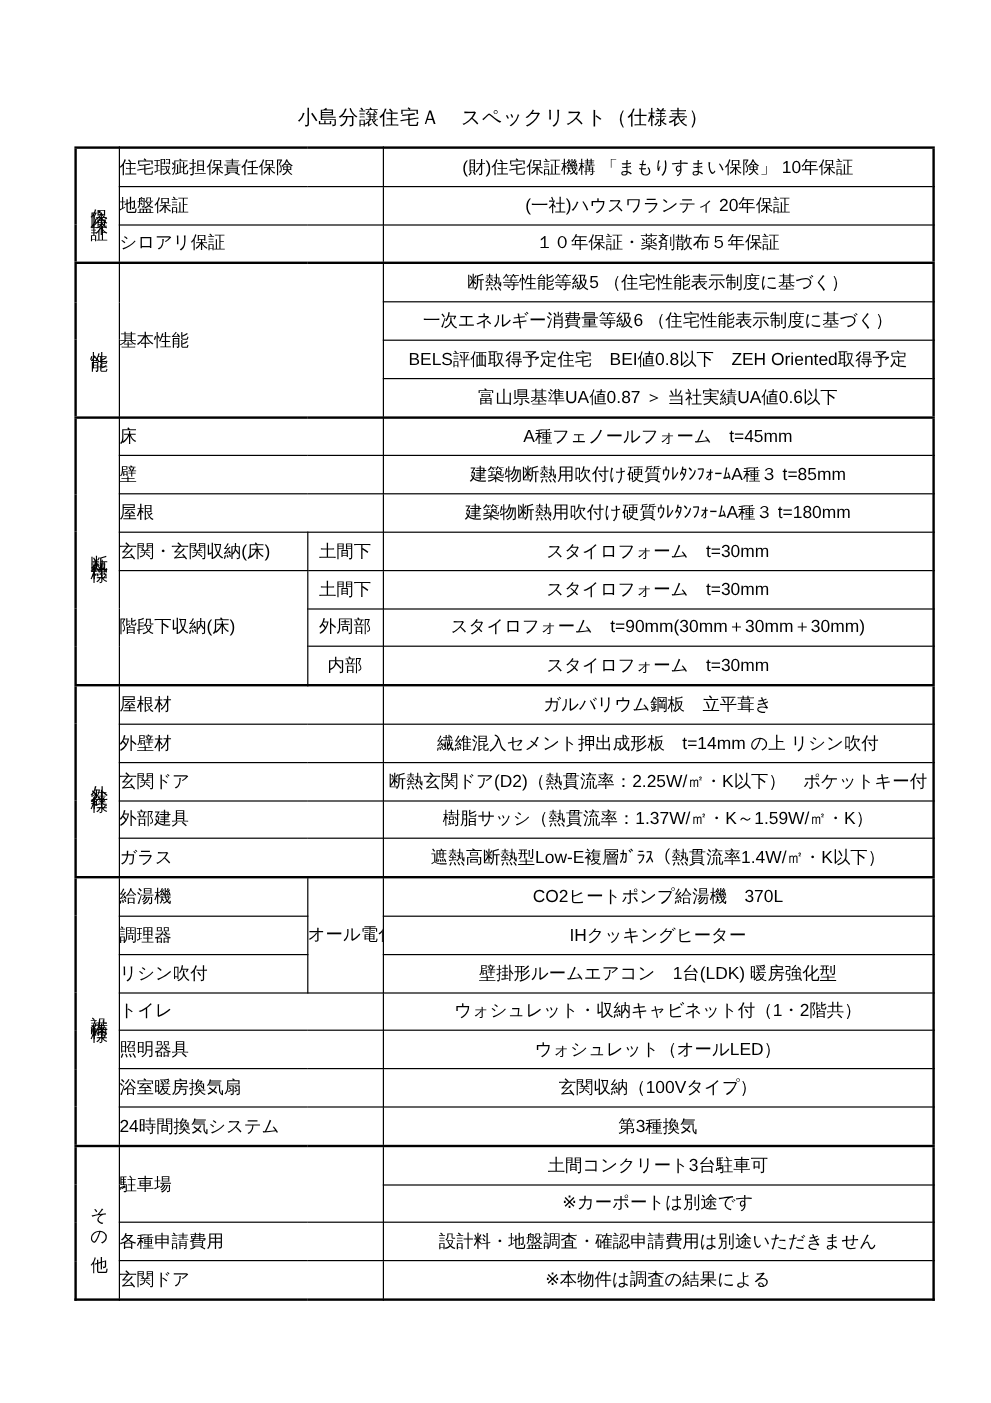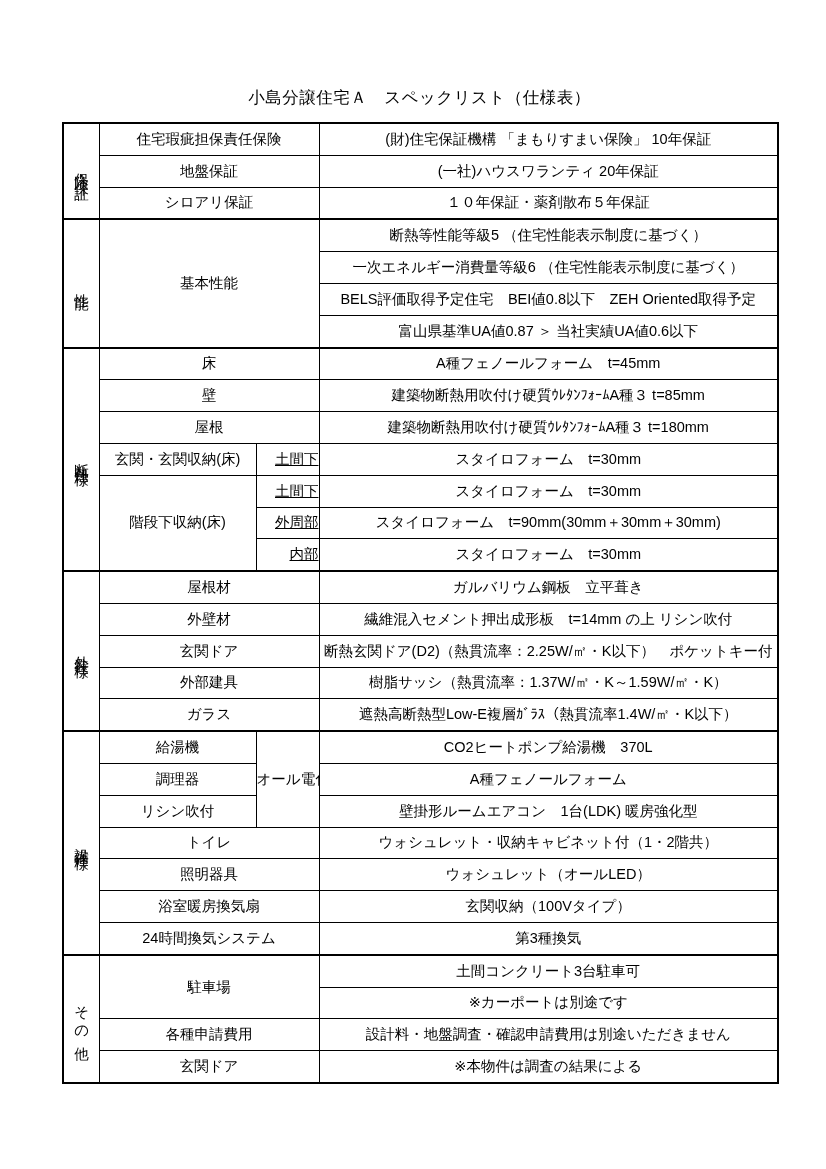--- a/index.html
+++ b/index.html
@@ -42,22 +42,22 @@
     vertical-align:middle;
   }
   td.cat .vert {
     display:inline-block;
     writing-mode:vertical-rl;
     text-orientation:upright;
     letter-spacing:3px;
     line-height:1.15;
     font-size:14.5px;
   }
-  td.item  { padding-left:7px; text-align:center; }
-  td.sub   { text-align:right; padding:0 2px;text-decoration:underline; }
+  td.item  { padding-left:7px; text-align:left; }
+  td.sub   { text-align:center; padding:0 2px; }
   td.value { padding-left:6px; text-align:center; }
   td.group {
     text-align:center;
     white-space:normal;
     line-height:1.2;
     padding:0 6px;
   }
 </style>
 </head>
 <body>
@@ -167,21 +167,21 @@
 
     <tbody class="section">
       <tr>
         <td class="cat" rowspan="7"><span class="vert">設備仕様</span></td>
         <td class="item">給湯機</td>
         <td class="group" rowspan="3">オール電化</td>
         <td class="value">CO2ヒートポンプ給湯機　370L</td>
       </tr>
       <tr>
         <td class="item">調理器</td>
-        <td class="value">A種フェノールフォーム</td>
+        <td class="value">IHクッキングヒーター</td>
       </tr>
       <tr>
         <td class="item">リシン吹付</td>
         <td class="value">壁掛形ルームエアコン　1台(LDK) 暖房強化型</td>
       </tr>
       <tr>
         <td class="item" colspan="2">トイレ</td>
         <td class="value">ウォシュレット・収納キャビネット付（1・2階共）</td>
       </tr>
       <tr>

